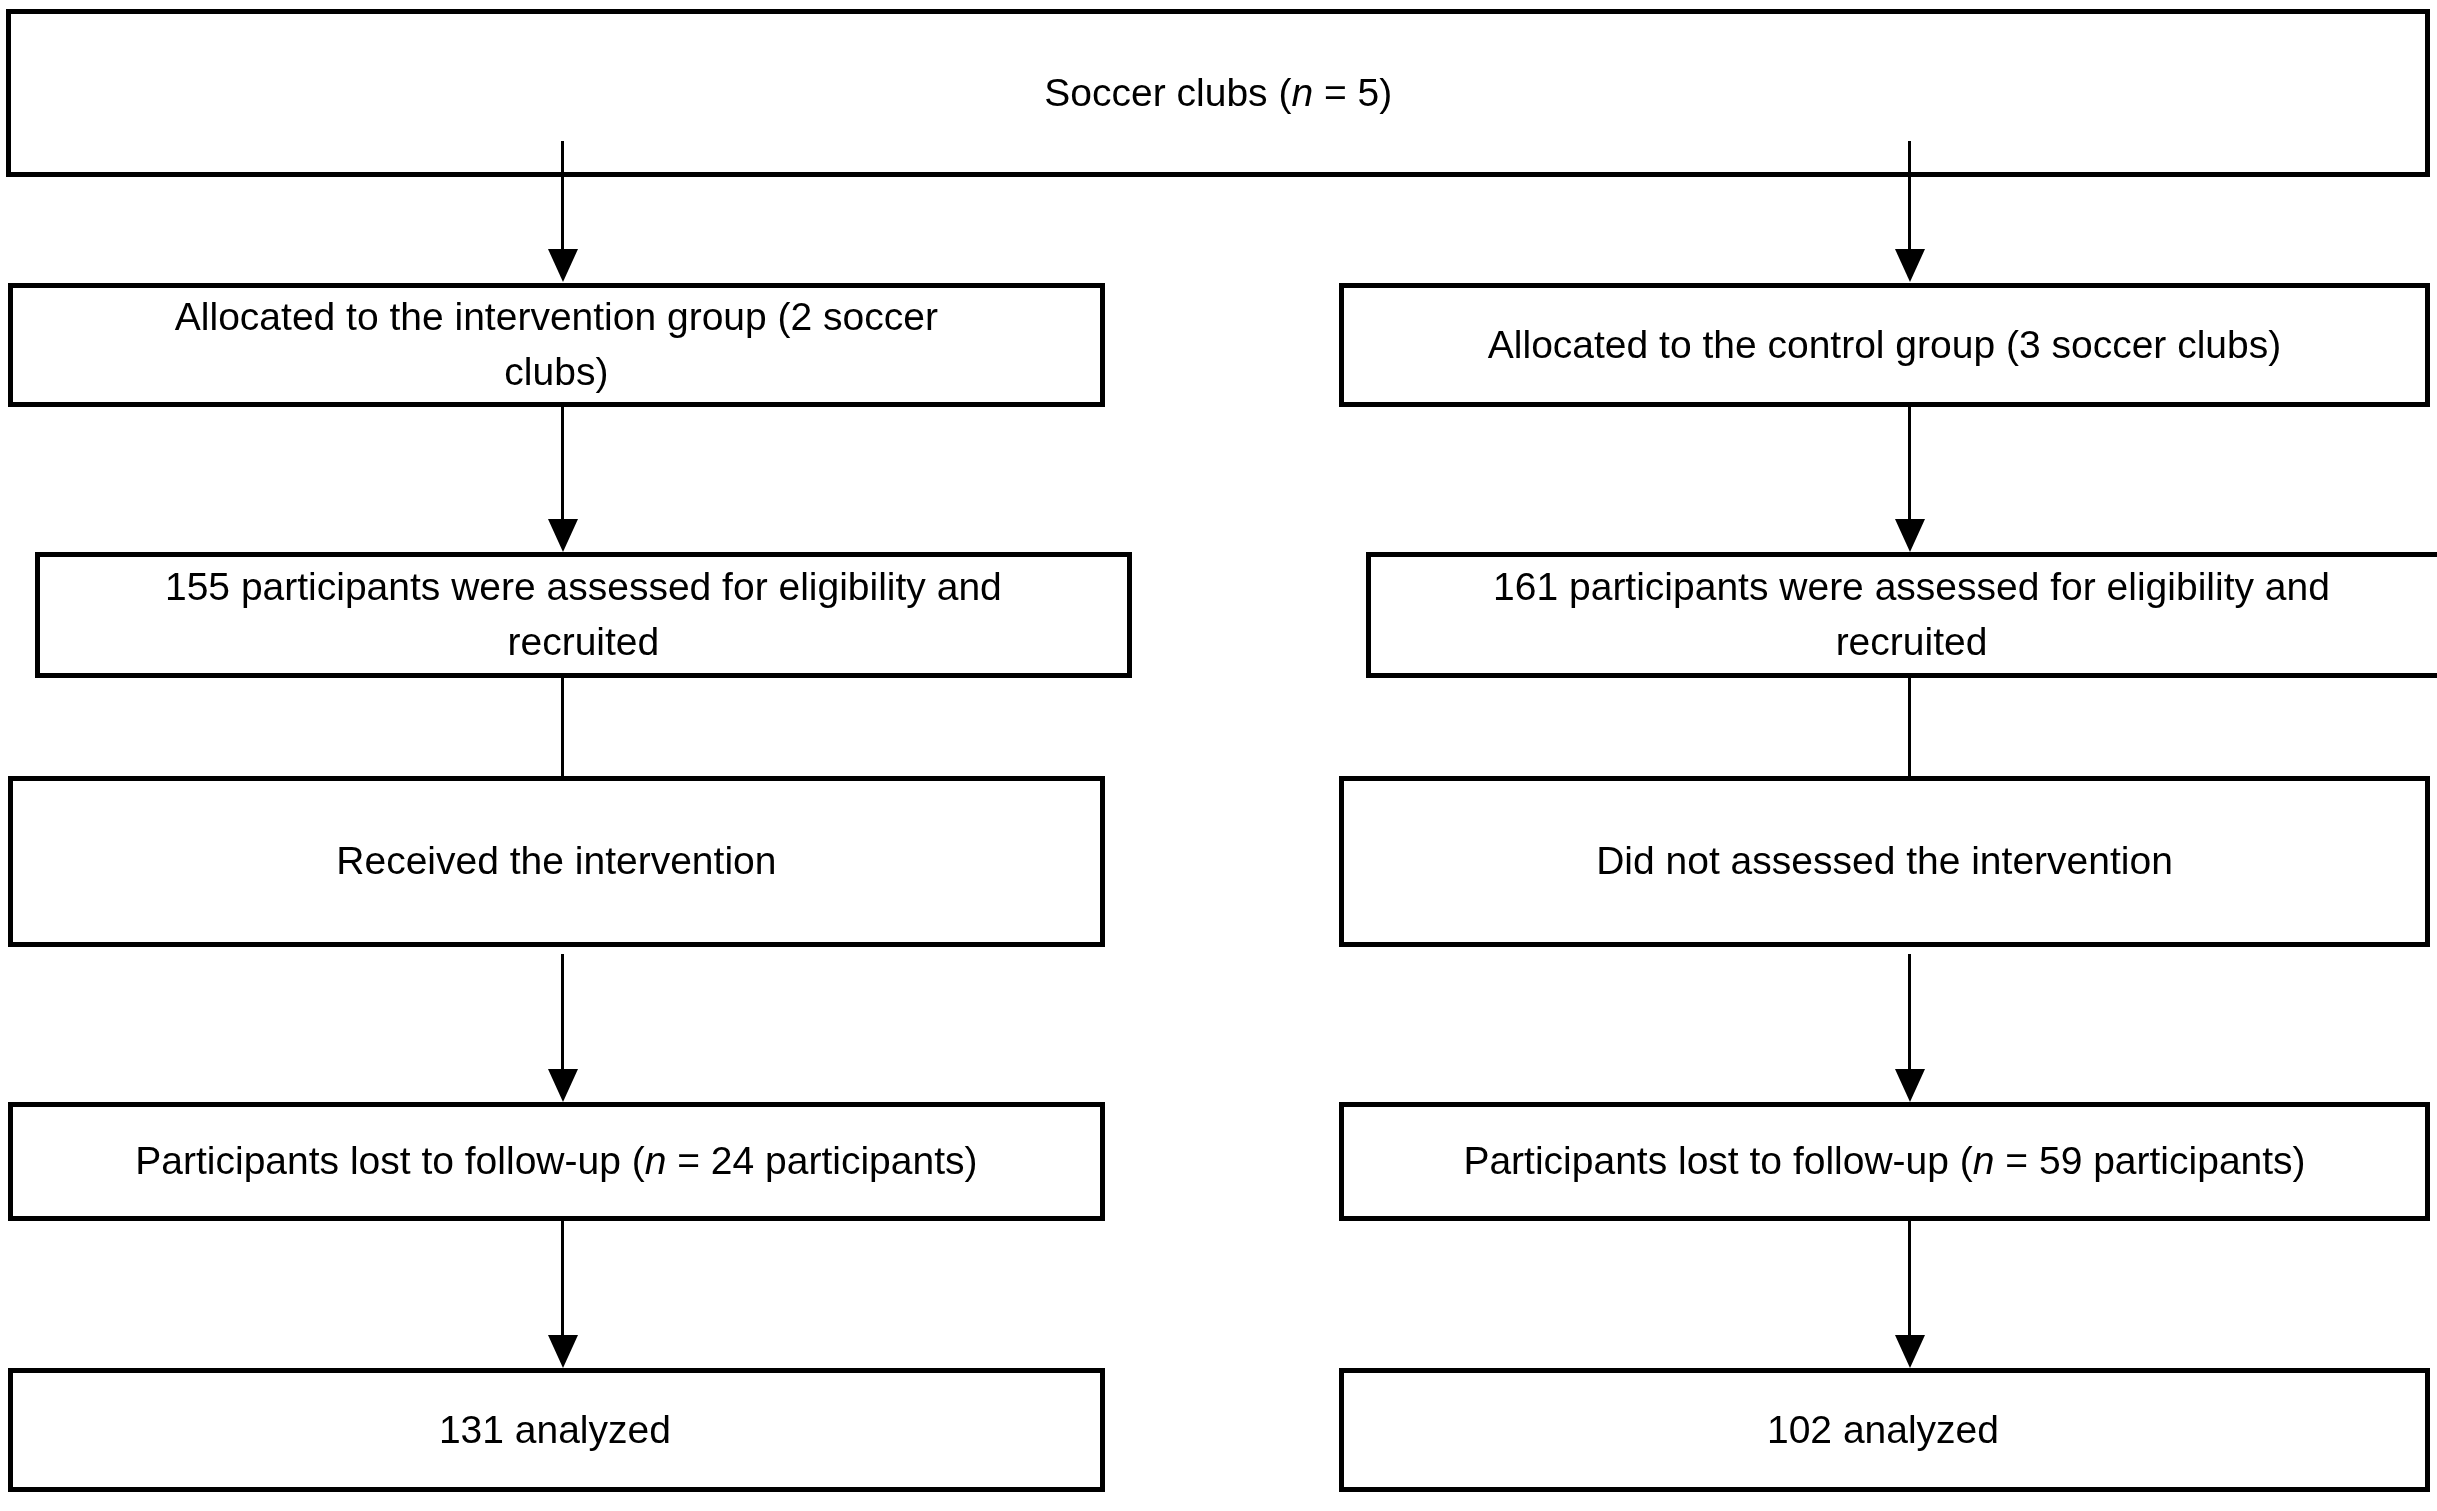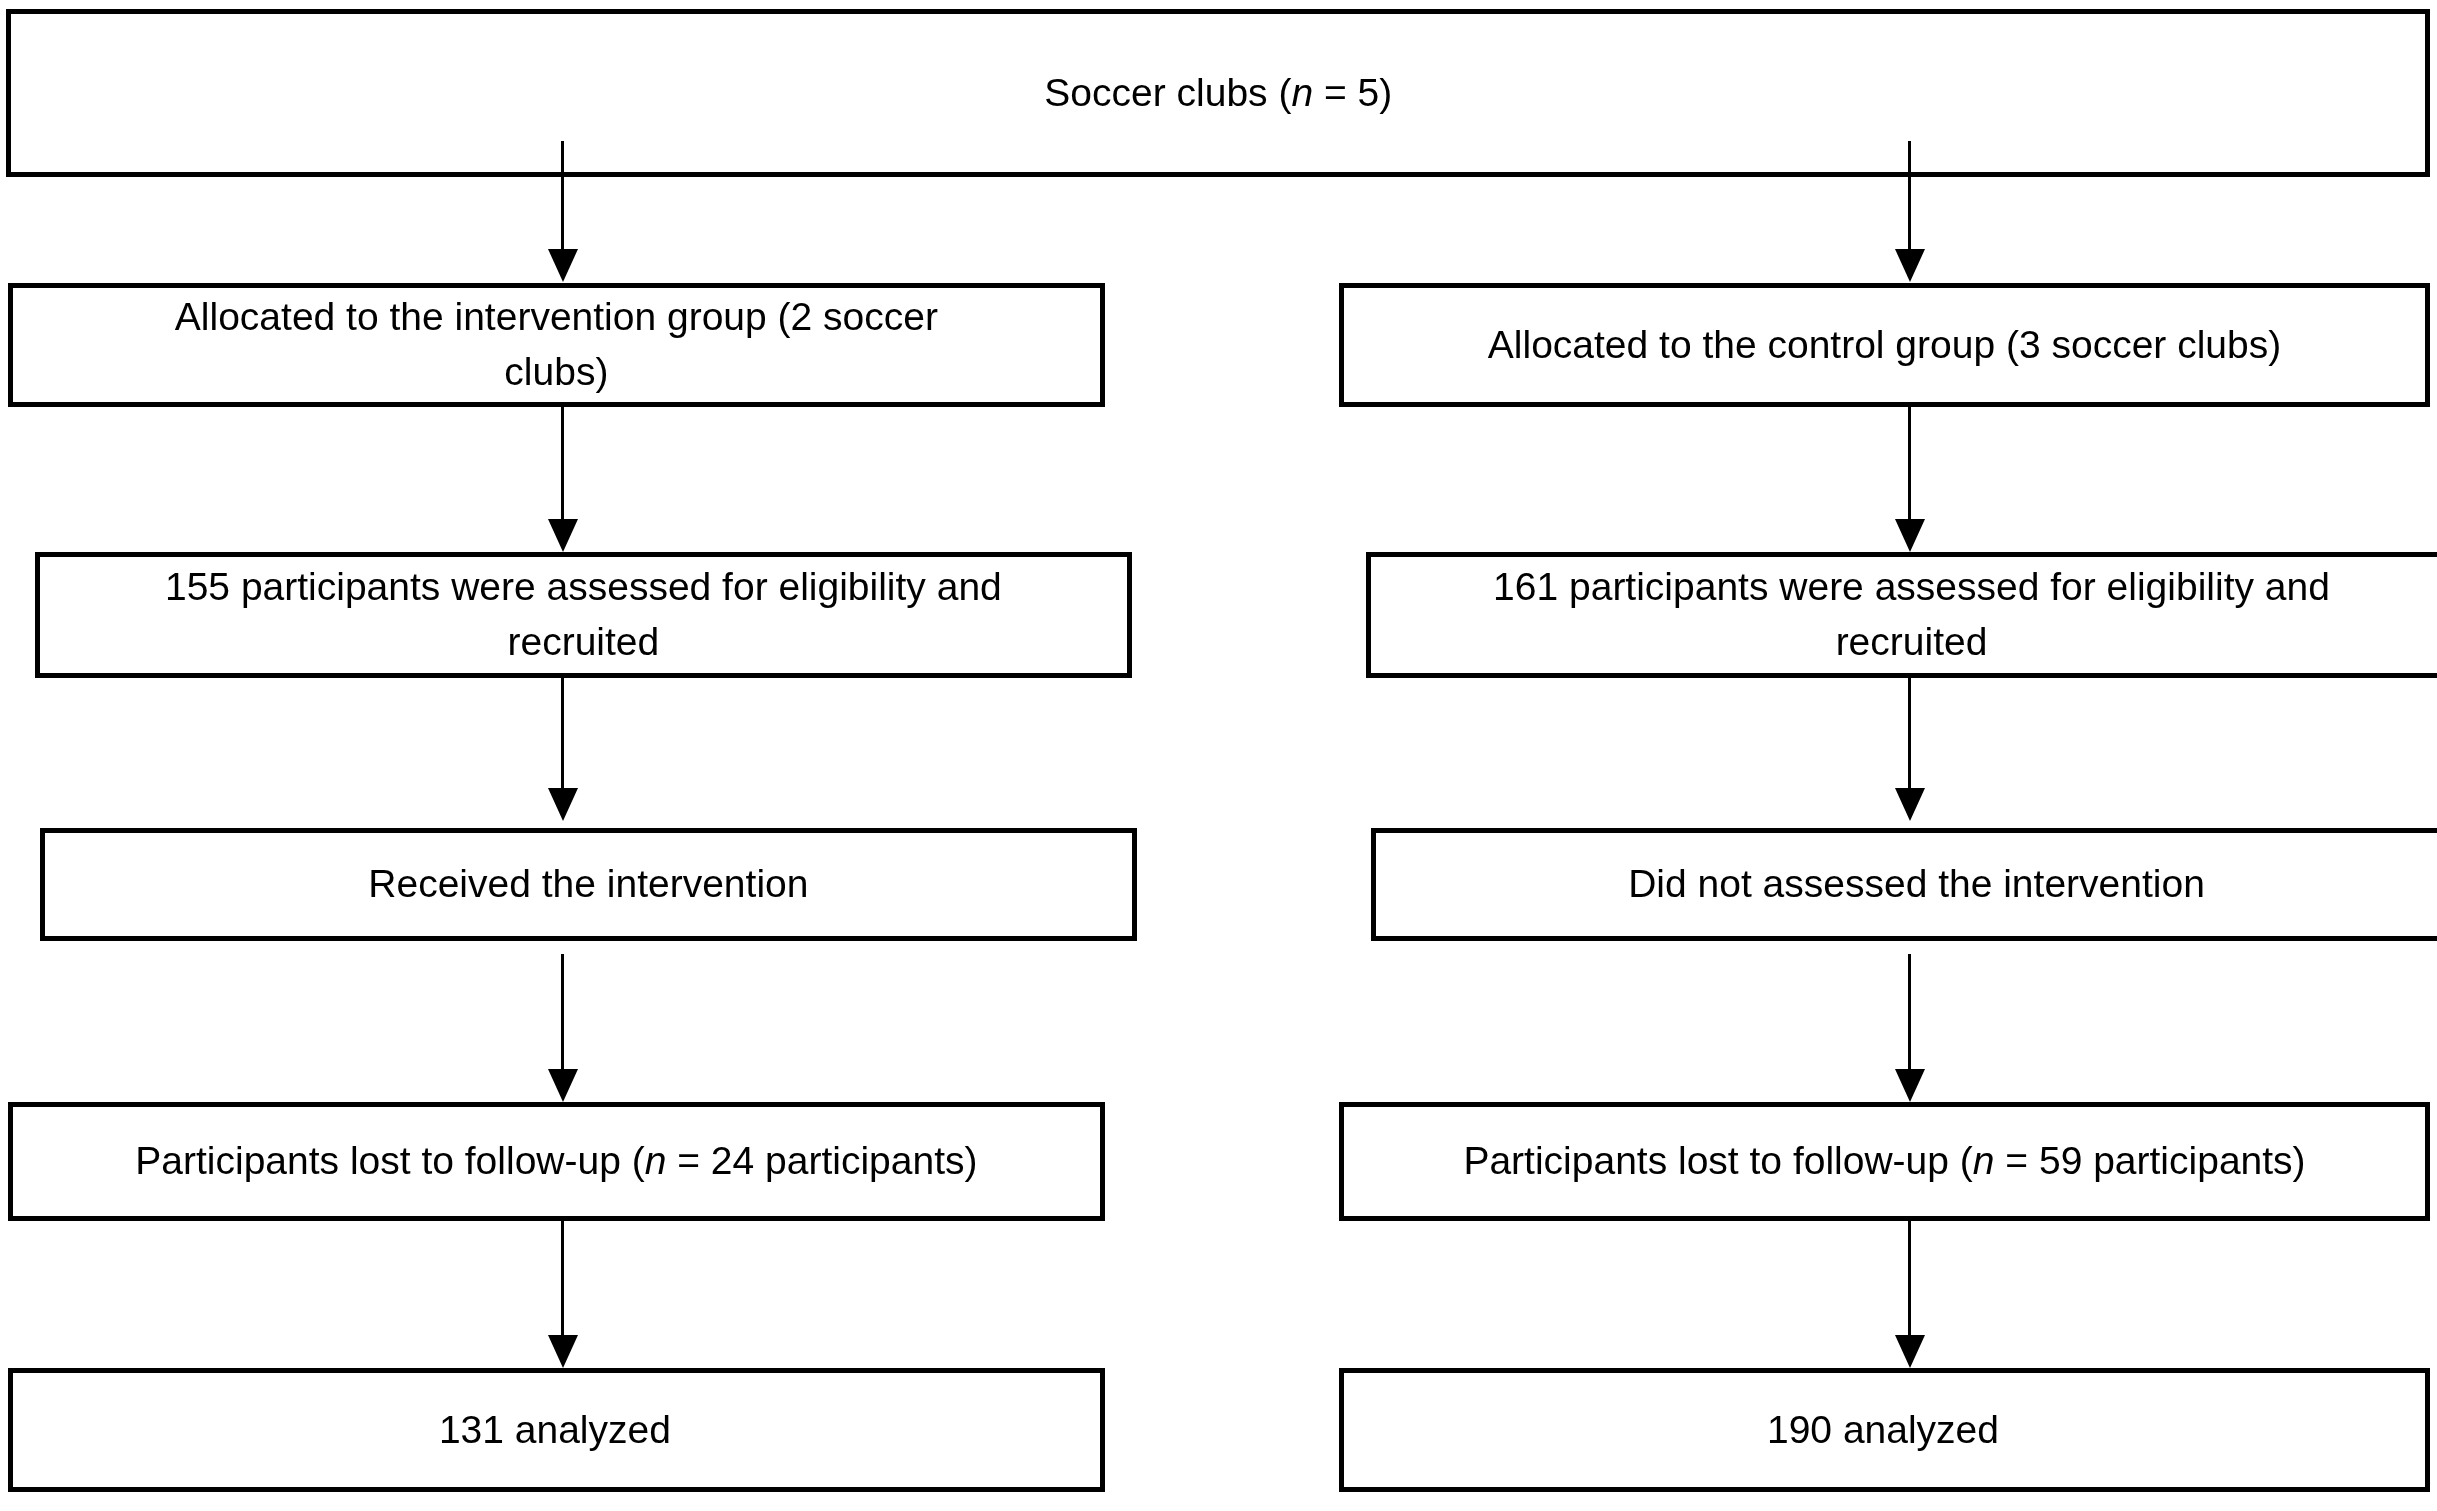--- a/index.html
+++ b/index.html
@@ -29,21 +29,21 @@
     white-space: pre-line;
     padding: 0 19px;
   }
   .it { font-style: italic; }
 
   .b-top { left: 6.3px;  top: 9.4px;   width: 2424px; height: 168px; }
   .col-l { left: 7.9px;   width: 1097px; }
   .col-r { left: 1339px; width: 1091px; align-items: center; }
   .r1 { top: 283px;  height: 124px; }
   .r2 { top: 552px;  height: 126px; margin-left: 27px; }
-  .r3 { top: 828px; height: 113px; margin-left: 32px; }
+  .r3 { top: 776px; height: 171px; }
   .r4 { top: 1102px; height: 119px; }
   .r5 { top: 1368px; height: 124px; padding-left: 16px; }
 
   .arrow {
     position: absolute;
     width: 35px;
     display: flex;
     flex-direction: column;
     align-items: center;
   }
@@ -149,17 +149,17 @@
     </div>
   <div class="arrow ax-r a5">
       <div class="line"></div>
       <div class="head"></div>
     </div>
 
   <div class="box col-l r5">
     <span>131 analyzed</span>
   </div>
   <div class="box col-r r5">
-    <span>190 analyzed</span>
+    <span>102 analyzed</span>
   </div>
 
 </div>
 
 
 </body></html>

